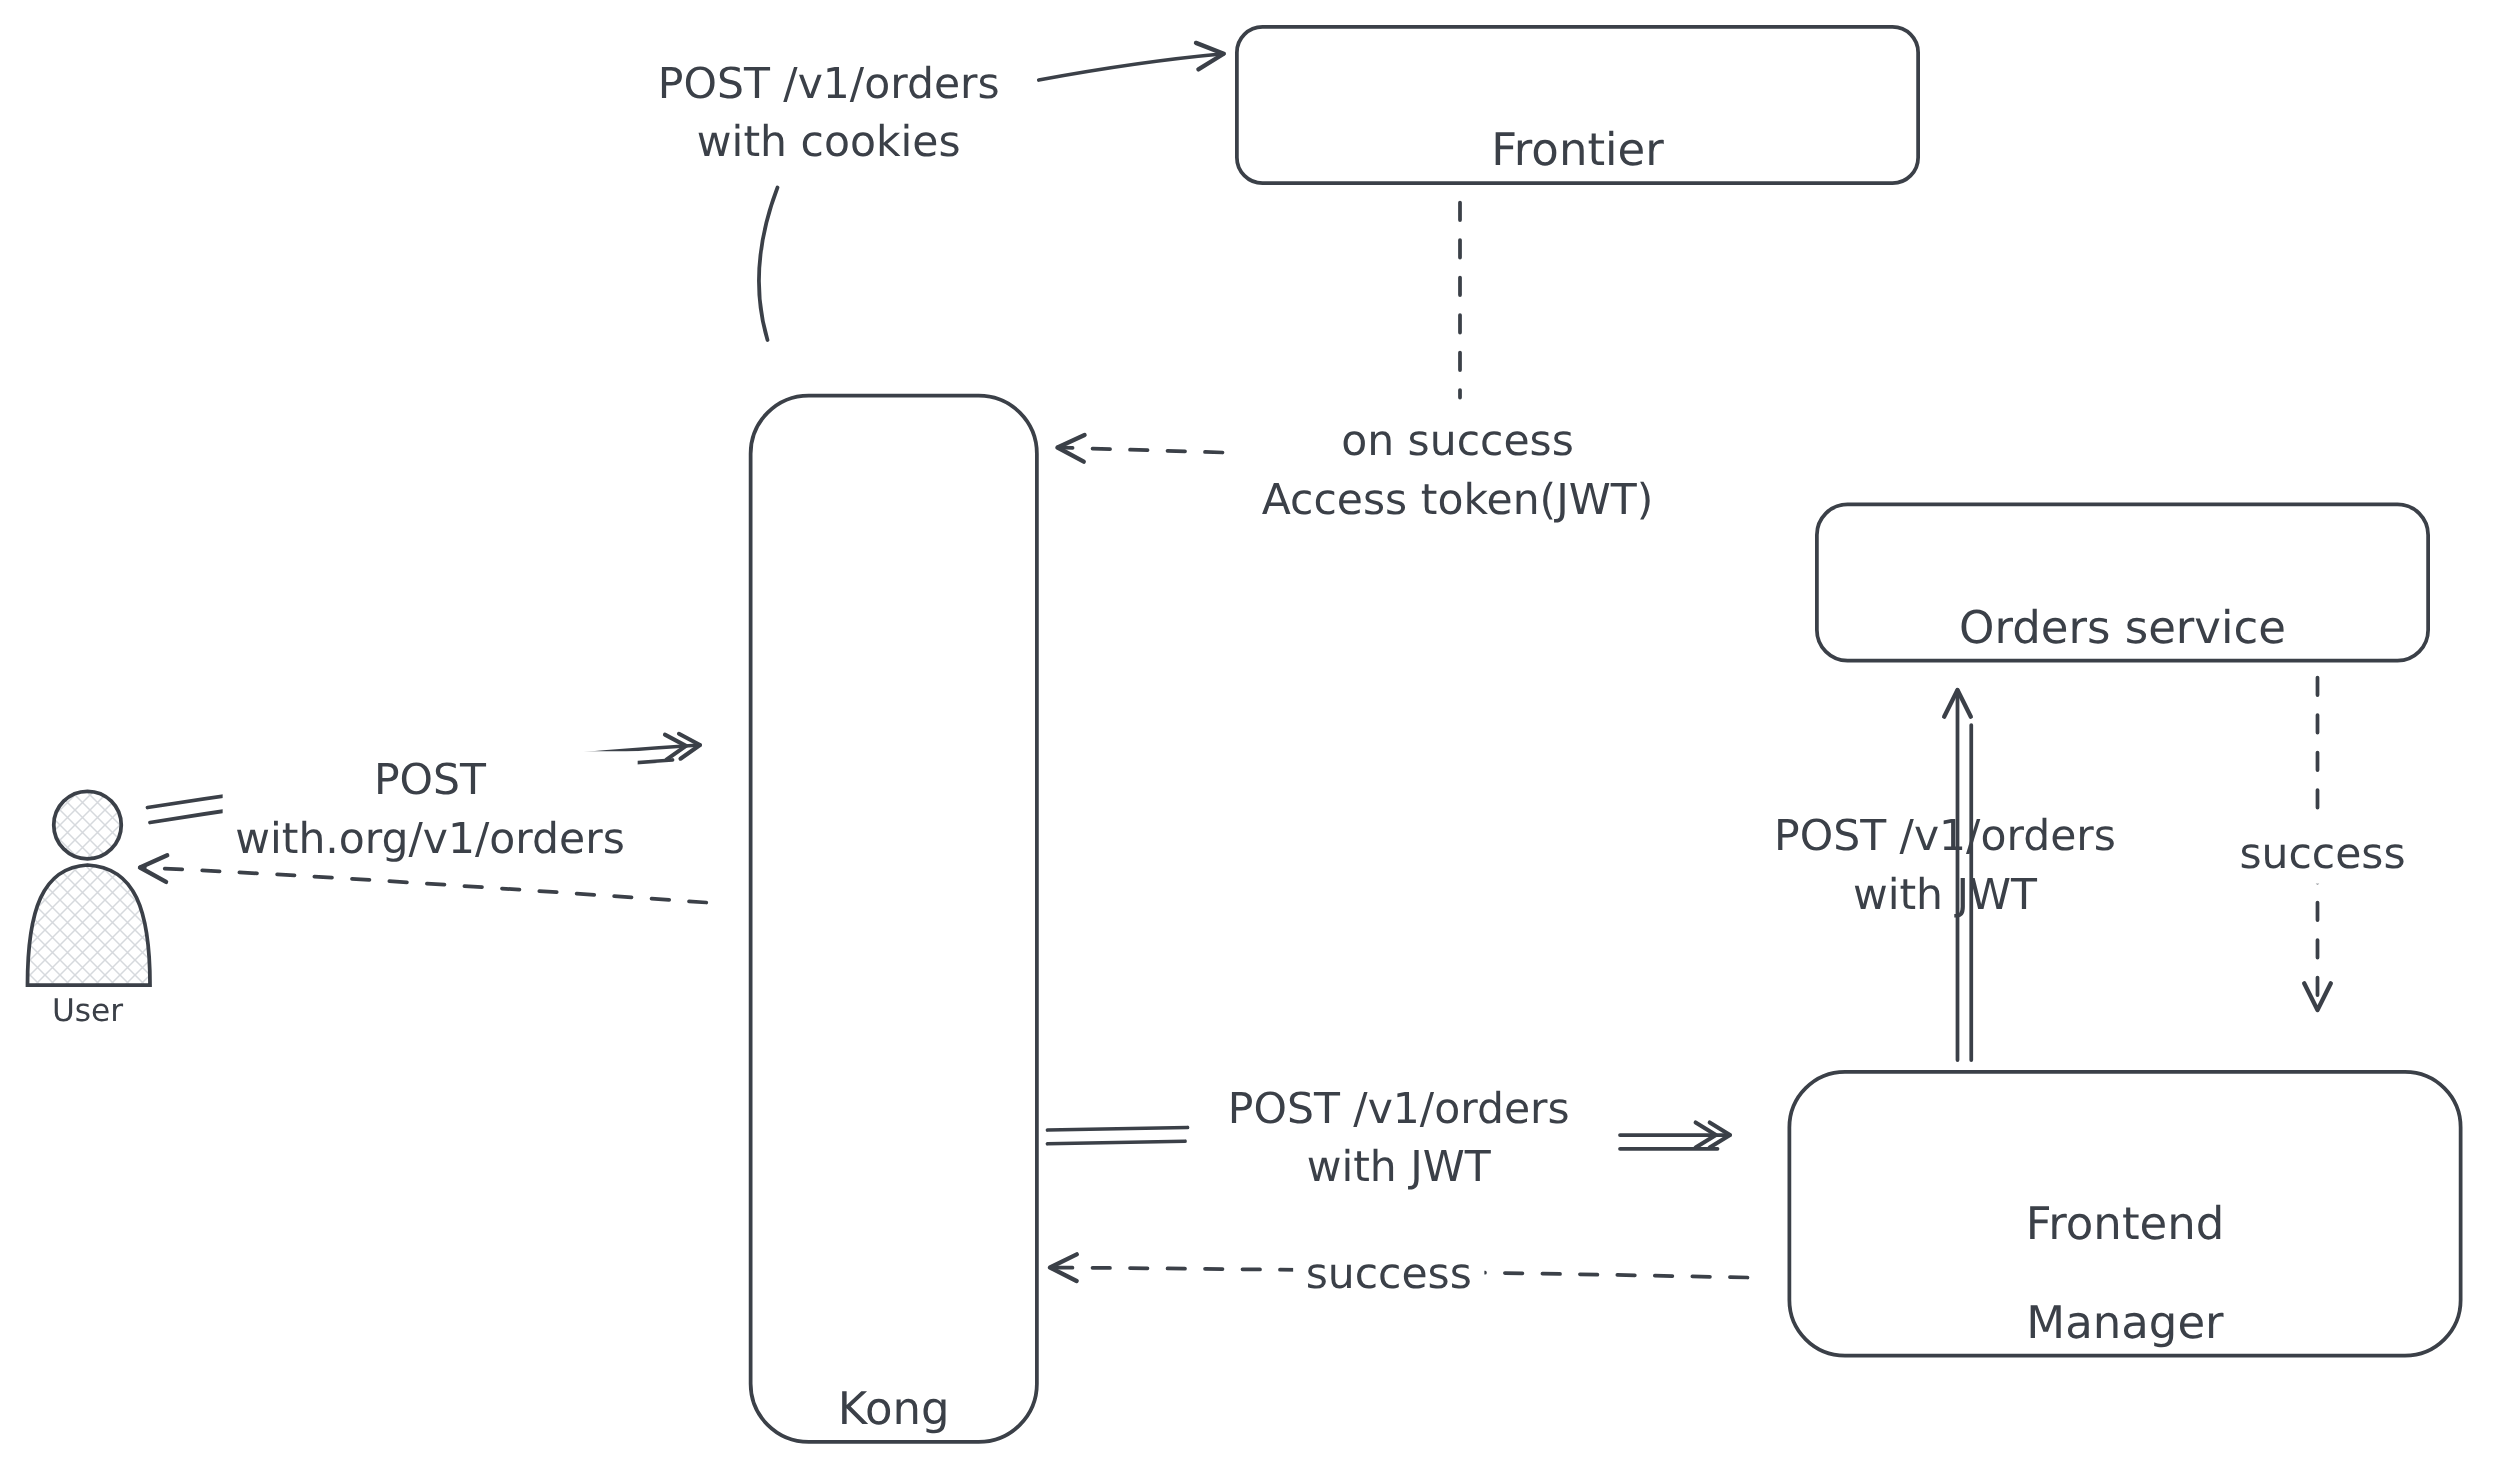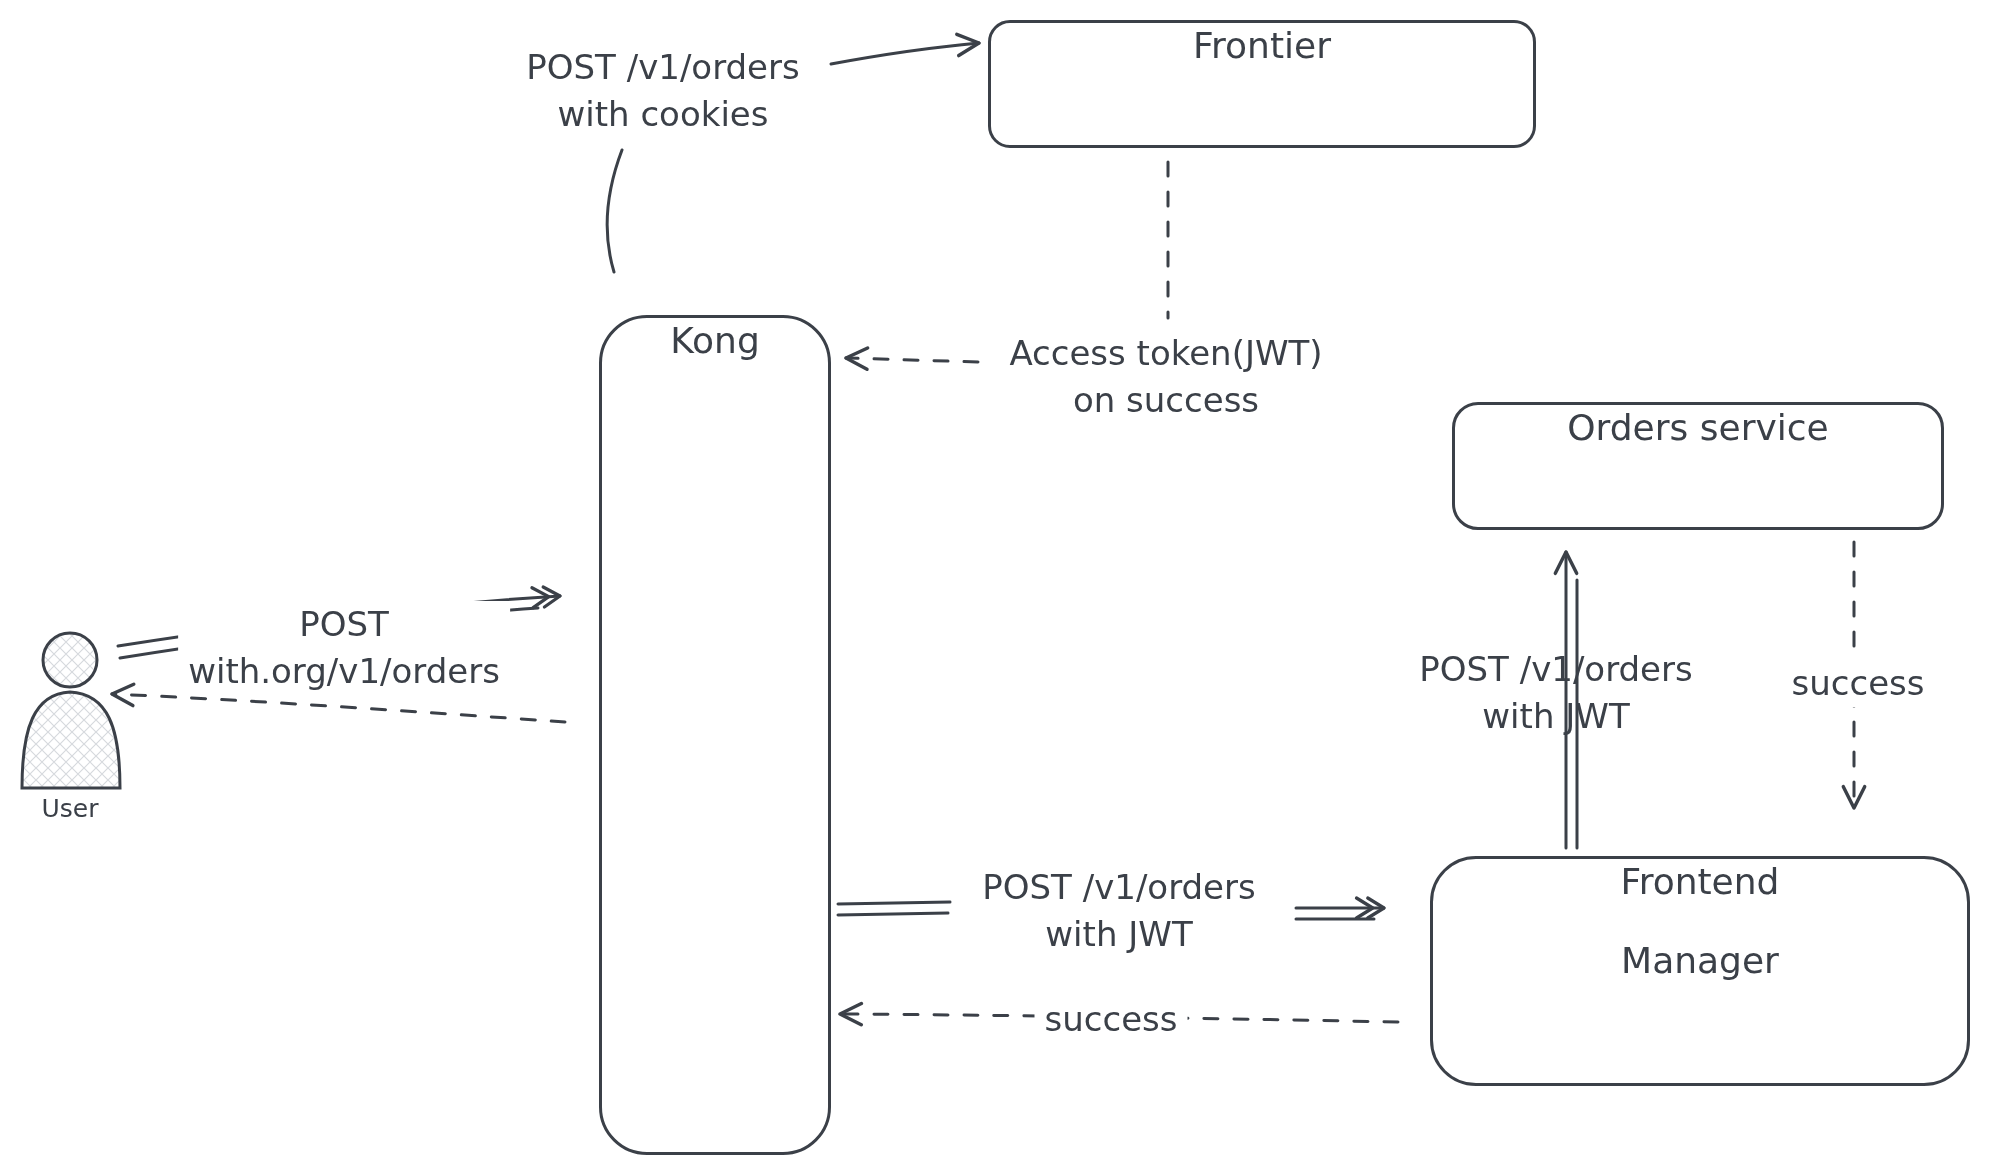--- a/index.html
+++ b/index.html
@@ -24,21 +24,21 @@
     height: 1174px;
   }
   .node {
     position: absolute;
     border: 3px solid #3b4048;
     background: #ffffff;
     box-sizing: border-box;
     display: flex;
     flex-direction: column;
     align-items: center;
-    justify-content: flex-start;
+    justify-content: flex-end;
     text-align: center;
   }
   .node .node-label {
     font-size: 36px;
     line-height: 1.3;
     white-space: nowrap;
   }
   .node-frontier   { left: 988px;  top: 20px;  width: 548px; height: 128px; border-radius: 22px; }
   .node-kong       { left: 599px;  top: 315px; width: 232px; height: 840px; border-radius: 48px; }
   .node-orders     { left: 1452px; top: 402px; width: 492px; height: 128px; border-radius: 26px; }
@@ -143,22 +143,22 @@
     <span class="node-label">Frontend</span>
     <span class="node-label">Manager</span>
   </div>
 
   <div class="lbl lbl-post-cookies">
     <div>POST /v1/orders</div>
     <div>with cookies</div>
   </div>
 
   <div class="lbl lbl-access-token">
+    <div>on success</div>
     <div>Access token(JWT)</div>
-    <div>on success</div>
   </div>
 
   <div class="lbl lbl-post-acme bg">
     <div>POST</div>
     <div>with.org/v1/orders</div>
   </div>
 
   <div class="lbl lbl-post-jwt-mid">
     <div>POST /v1/orders</div>
     <div>with JWT</div>

